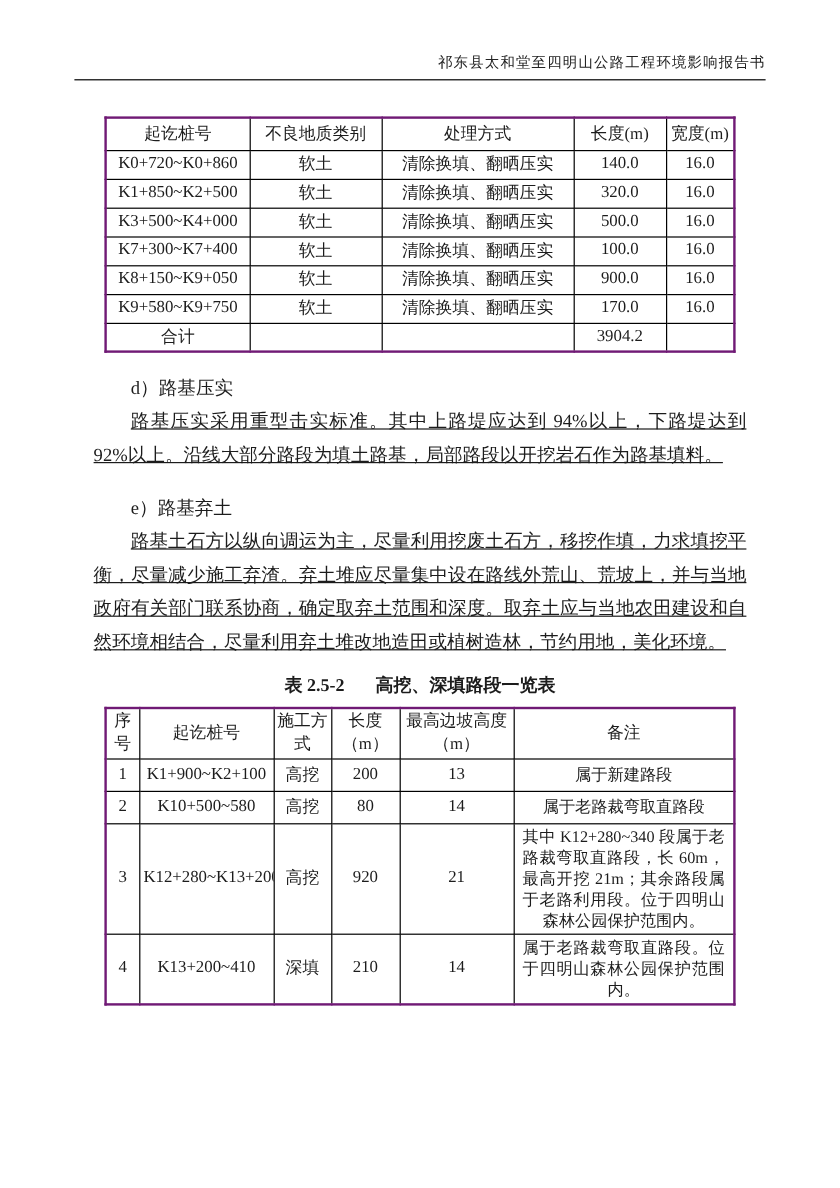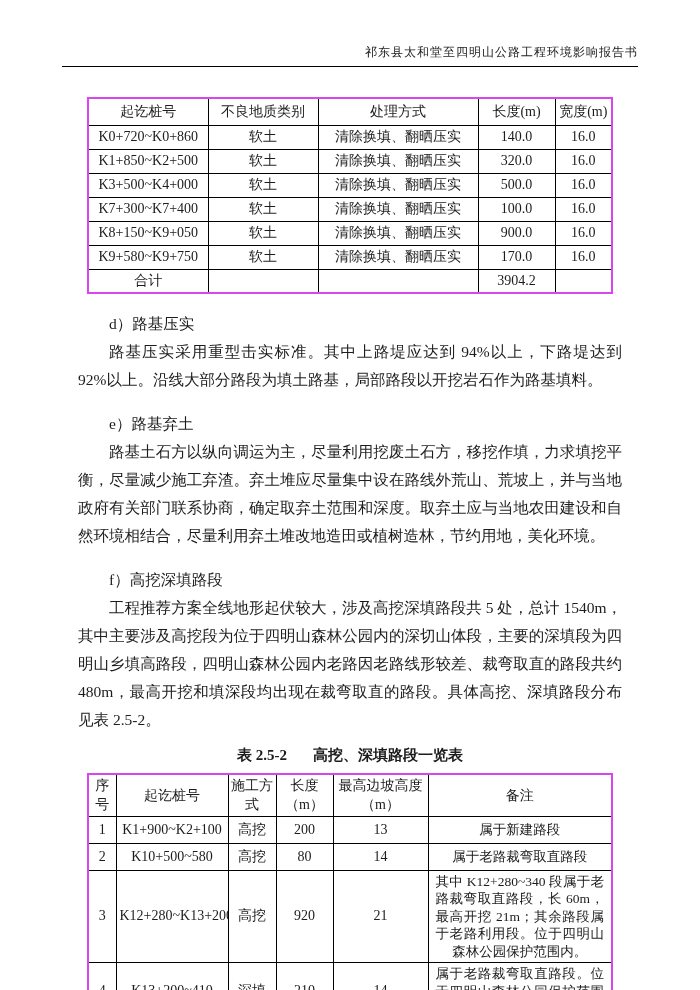--- a/index.html
+++ b/index.html
@@ -9,32 +9,32 @@
     font-family:"Liberation Serif", serif;
     color:#1c1c1c;
   }
   .page { width:700px; height:796px; padding:44px 62px 0 62px; position:relative; }
 
   
   .doc-header { text-align:right; font-size:12px; letter-spacing:1px; padding-bottom:5px; color:#222; }
   .header-rule { border:none; border-top:1.5px solid #000; margin:0 0 30px 0; }
 
   
-  table.tbl { border-collapse:collapse; margin:0 auto; width:524px; table-layout:fixed; border:2px solid #d946ef; }
+  table.tbl { border-collapse:collapse; margin:0 auto; width:524px; table-layout:fixed; border:2px solid #701a75; }
   table.tbl th, table.tbl td {
     border:1px solid #000; text-align:center; vertical-align:middle;
     font-weight:normal; font-size:14px; padding:1px 3px; overflow:hidden;
   }
   table.tbl1 th { height:27px; }
   table.tbl1 td { height:24px; }
 
   
   .sec { margin:16px 16px 0 16px; }
   .sec-heading { font-size:15.5px; line-height:28px; text-indent:2em; }
-  .sec-body { font-size:15.5px; line-height:28px; text-indent:2em; text-align:justify; }
+  .sec-body { font-size:15.5px; line-height:28px; text-indent:2em; text-align:justify;text-decoration:underline; }
 
   
   .tbl-caption { text-align:center; font-weight:bold; font-size:15px; margin:12px 0 8px 0; }
   .tbl-caption .cap-title { margin-left:26px;margin-top:24px; }
 
   table.tbl2 th { height:42px; line-height:19px; padding:1px 2px; }
   table.tbl2 td.num, table.tbl2 td.mid { height:27px; }
   table.tbl2 td.remark { font-size:13.5px; line-height:17.5px; padding:2px 7px; }
   table.tbl2 td.remark.u {
     text-underline-offset:3px;
@@ -122,24 +122,20 @@
   <section class="sec">
     <div class="sec-heading">d）路基压实</div>
     <p class="sec-body">路基压实采用重型击实标准。其中上路堤应达到 94%以上，下路堤达到 92%以上。沿线大部分路段为填土路基，局部路段以开挖岩石作为路基填料。</p>
   </section>
 
   <section class="sec">
     <div class="sec-heading">e）路基弃土</div>
     <p class="sec-body">路基土石方以纵向调运为主，尽量利用挖废土石方，移挖作填，力求填挖平衡，尽量减少施工弃渣。弃土堆应尽量集中设在路线外荒山、荒坡上，并与当地政府有关部门联系协商，确定取弃土范围和深度。取弃土应与当地农田建设和自然环境相结合，尽量利用弃土堆改地造田或植树造林，节约用地，美化环境。</p>
   </section>
 
-  <section class="sec">
-    <div class="sec-heading">f）高挖深填路段</div>
-    <p class="sec-body">工程推荐方案全线地形起伏较大，涉及高挖深填路段共 5 处，总计 1540m，其中主要涉及高挖段为位于四明山森林公园内的深切山体段，主要的深填段为四明山乡填高路段，四明山森林公园内老路因老路线形较差、裁弯取直的路段共约 480m，最高开挖和填深段均出现在裁弯取直的路段。具体高挖、深填路段分布见表 2.5-2。</p>
-  </section>
 
   <div class="tbl-caption">
     <span>表 2.5-2</span><span class="cap-title">高挖、深填路段一览表</span>
   </div>
 
   <table class="tbl tbl2">
     <colgroup>
       <col style="width:28px">
         <col style="width:112px">
         <col style="width:48px">

